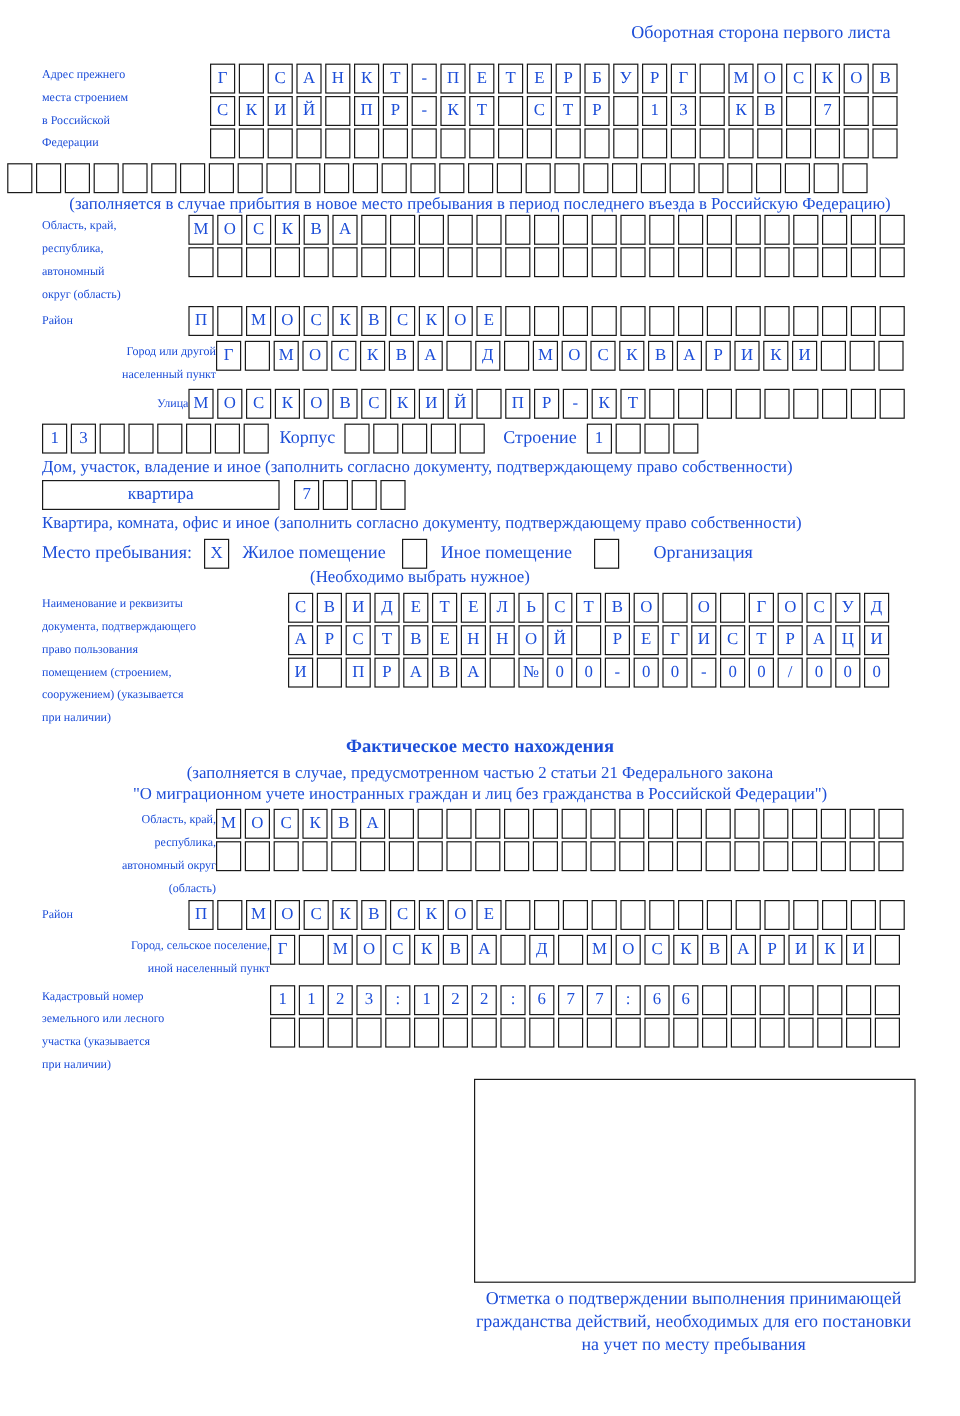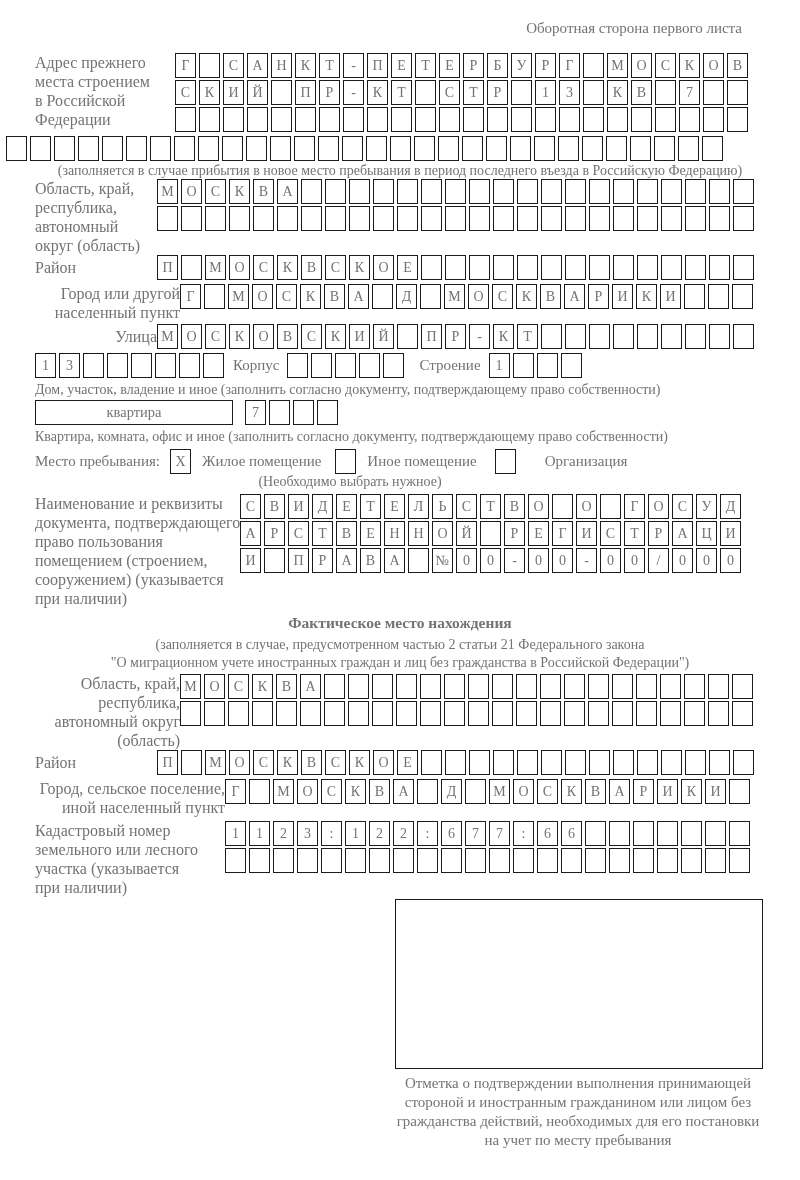--- a/index.html
+++ b/index.html
@@ -1,25 +1,25 @@
 <!DOCTYPE html>
 <html lang="ru"><head>
 <meta charset="utf-8">
 <style>
   html,body{margin:0;padding:0;background:#ffffff;}
   .page{
     position:relative;
     width:800px;height:1180px;
-    background:#ffffff;color:#737373;
+    background:#ffffff;color:#1d4ed8;
     font-family:"Liberation Serif","DejaVu Serif",serif;
     overflow:hidden;
   }
   .corner{ text-align:right; padding:20px 58px 0 0; font-size:15px; }
   .frow{ display:flex; align-items:flex-start; margin-left:35px; }
-  .lbl{ font-size:16px; line-height:19px; flex-shrink:0; }
+  .lbl{ font-size:10px; line-height:19px; flex-shrink:0; }
   .lbl .line{ white-space:nowrap; }
   .cells{ display:flex; margin-bottom:2px; }
   .cell{
     box-sizing:border-box; width:21px; height:25px;
     border:1.6px solid #1a1a1a; margin-right:3px;
     display:flex; align-items:center; justify-content:center;
     font-size:14px; line-height:1;
   }
   .wide{
     box-sizing:border-box; height:25px; border:1.6px solid #1a1a1a;
@@ -650,18 +650,17 @@
           <span class="cell"></span>
           <span class="cell"></span>
           <span class="cell"></span>
         </div>
     </div>
   </div>
 
   <div class="stamp-box"></div>
   <div class="stamp-note">
       <div class="line">Отметка о подтверждении выполнения принимающей</div>
-      <div class="line">стороной и иностранным гражданином или лицом без</div>
       <div class="line">гражданства действий, необходимых для его постановки</div>
       <div class="line">на учет по месту пребывания</div>
     </div>
 
 </div>
 
 </body></html>

